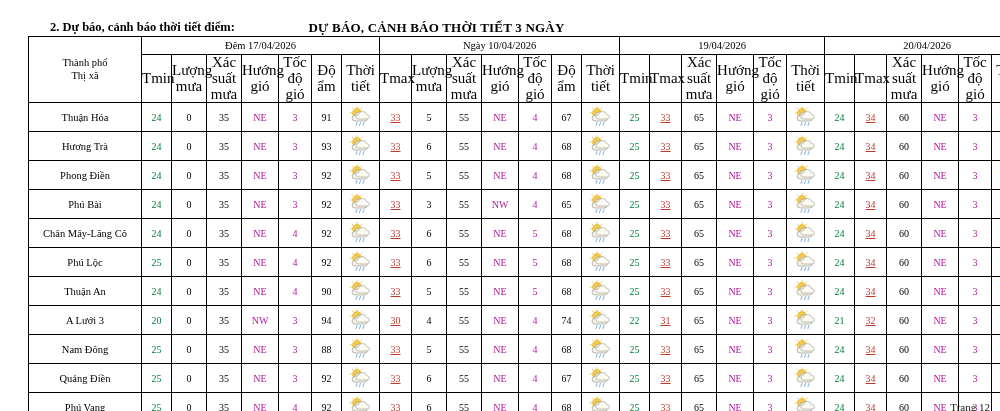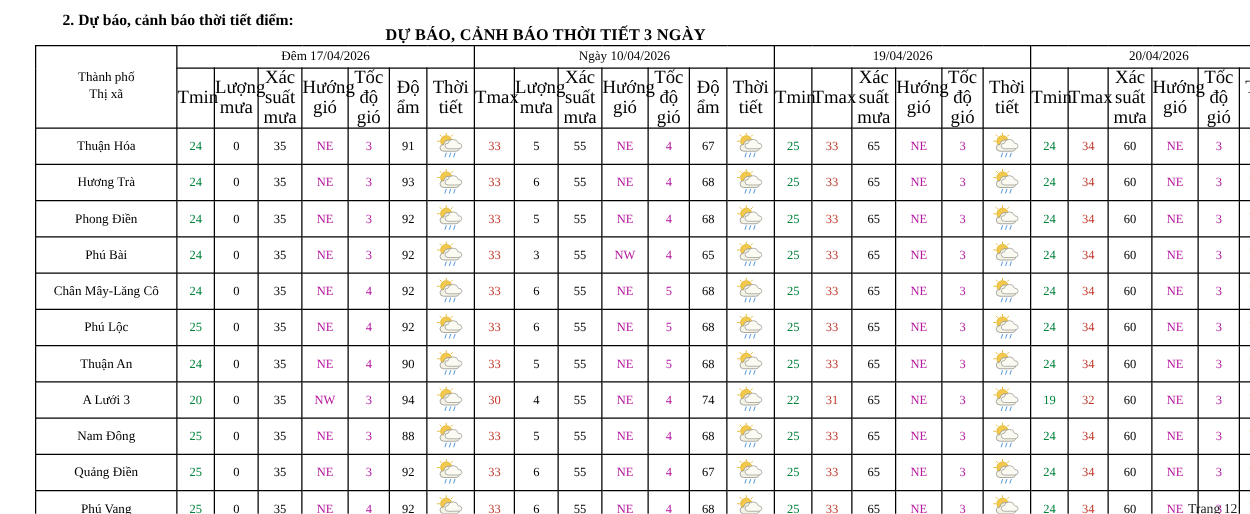--- a/index.html
+++ b/index.html
@@ -15,21 +15,21 @@
     overflow: hidden;
   }
   .page {
     position: relative;
     width: 1000px;
     height: 411px;
   }
   .section-heading {
     position: absolute;
     left: 50px;
-    top: 9px;
+    top: 20px;
     font-size: 12.5px;
     font-weight: bold;
   }
   .doc-title {
     position: absolute;
     left: 0;
     top: 20px;
     width: 873px;
     text-align: center;
     font-size: 13px;
@@ -74,21 +74,21 @@
     line-height: 1.2;
   }
   .city-cell {
     text-align: left;
     padding-left: 5px;
     font-size: 10.5px;
     height: 28px;
     white-space: nowrap;
   }
   .v-tmin { color: #00823b; font-weight: bold; }
-  .v-tmax { color: #c0392b; font-weight: bold; }
+  .v-tmax { color: #c0392b; font-weight: bold; text-decoration: underline; }
   .v-rain { color: #000000; font-weight: bold; }
   .v-prob { color: #000000; margin-left: 47px; }
   .v-winddir { color: #b5179e; }
   .v-windspd { color: #b5179e; }
   .v-hum { color: #000000; }
   .wx {
     height: 28px;
     position: relative;
   }
   .wx-ico {
@@ -933,21 +933,21 @@
     </g>
     <path d="M14 30 q-6 0 -6 -6 q0 -5 6 -5 q1 -7 9 -7 q8 0 9 7 q7 0 7 6 q0 5 -7 5 z" fill="#f5f2e6" stroke="#8d8d85" stroke-width="1.2"></path>
     <path d="M21 26 q-5 0 -5 -5 q0 -4 5 -4 q1 -6 8 -6 q7 0 8 6 q6 0 6 5 q0 4 -6 4 z" fill="#fbfaf3" stroke="#9b9b92" stroke-width="1.2"></path>
     <g stroke="#4a90d9" stroke-width="1.5" stroke-linecap="round">
       <line x1="18" y1="33" x2="16" y2="39"></line>
       <line x1="25" y1="33" x2="23" y2="39"></line>
       <line x1="32" y1="33" x2="30" y2="39"></line>
     </g>
   </svg>
 </td>
-            <td class="v-tmin">19</td>
+            <td class="v-tmin">21</td>
             <td class="v-tmax">32</td>
             <td class="v-prob">60</td>
             <td class="v-winddir">NE</td>
             <td class="v-windspd">3</td>
             <td class="wx">
   <svg class="wx-ico" viewBox="0 0 52 44" xmlns="http://www.w3.org/2000/svg">
     <circle cx="18" cy="14" r="9" fill="#f2c94c" stroke="#d9a400" stroke-width="1"></circle>
     <g stroke="#e8b93c" stroke-width="1.6" stroke-linecap="round">
       <line x1="18" y1="1" x2="18" y2="4"></line>
       <line x1="7" y1="14" x2="4" y2="14"></line>

